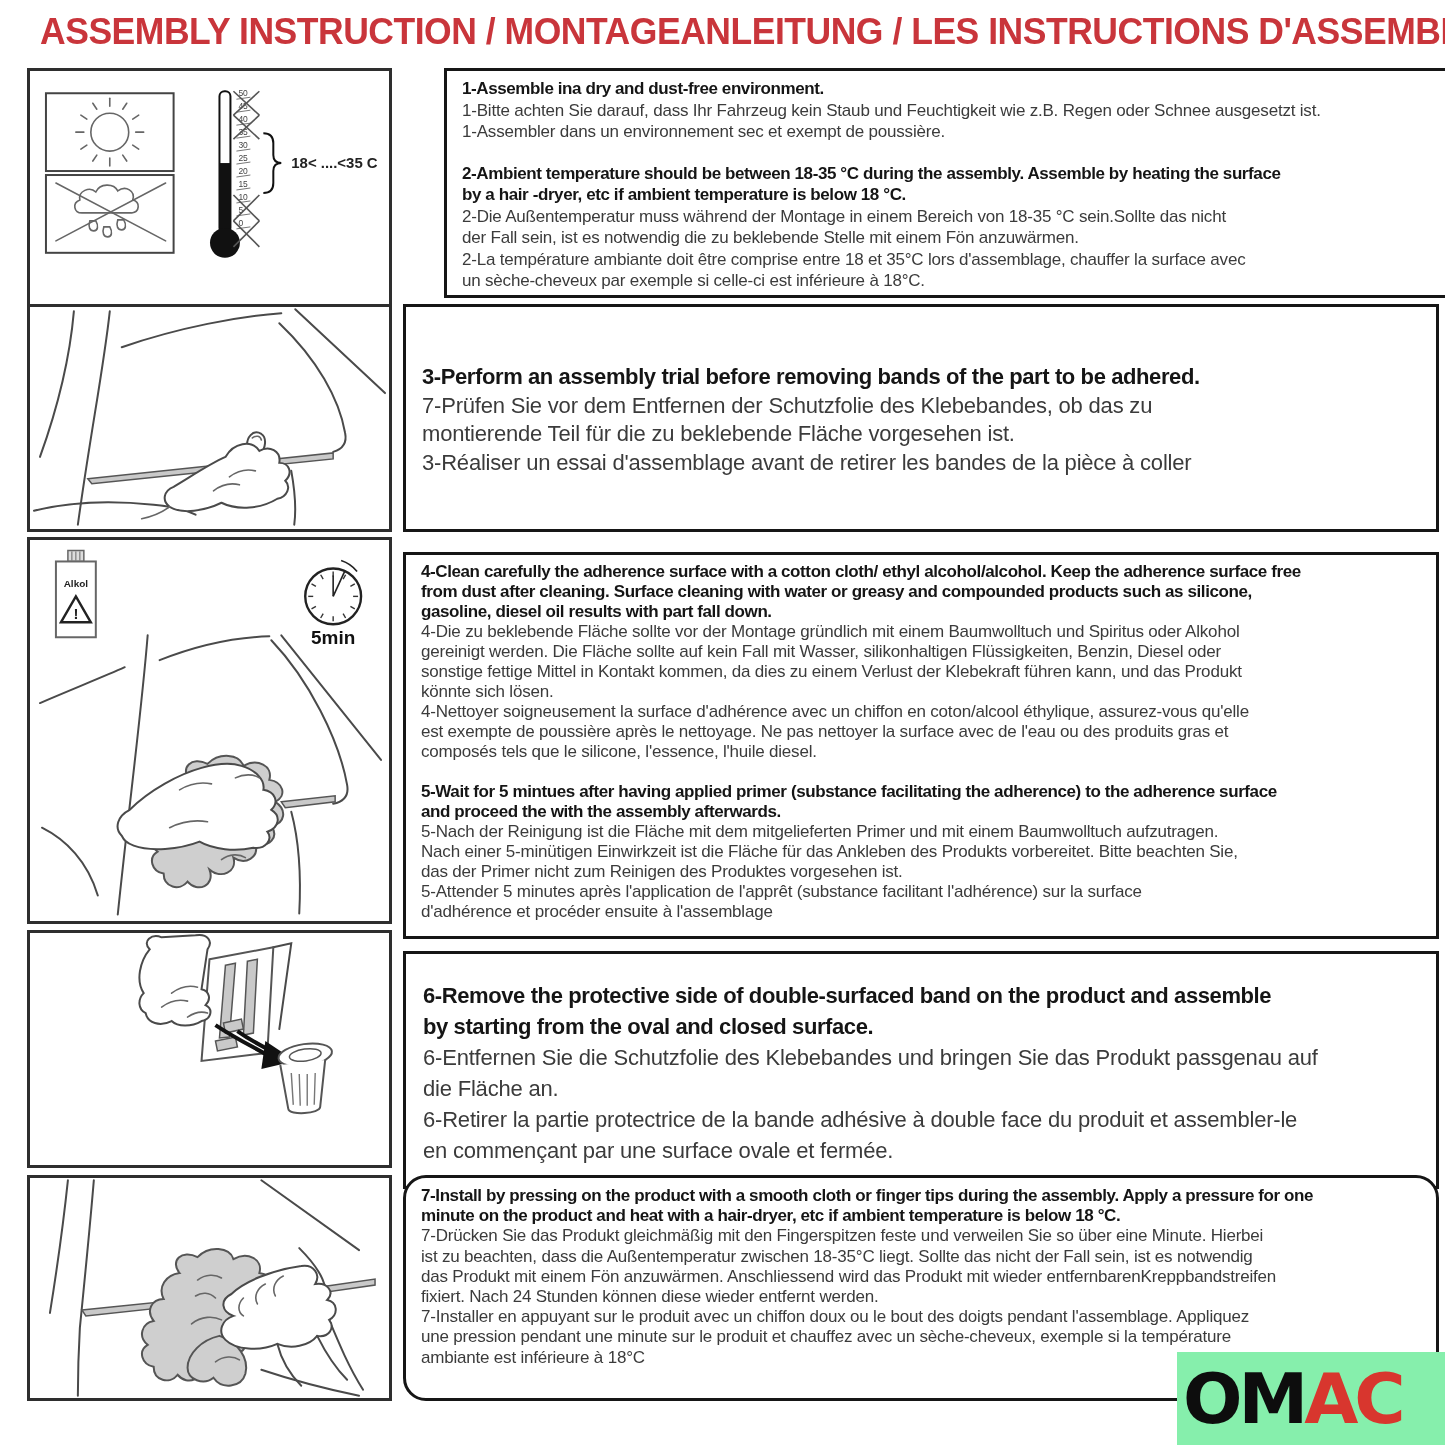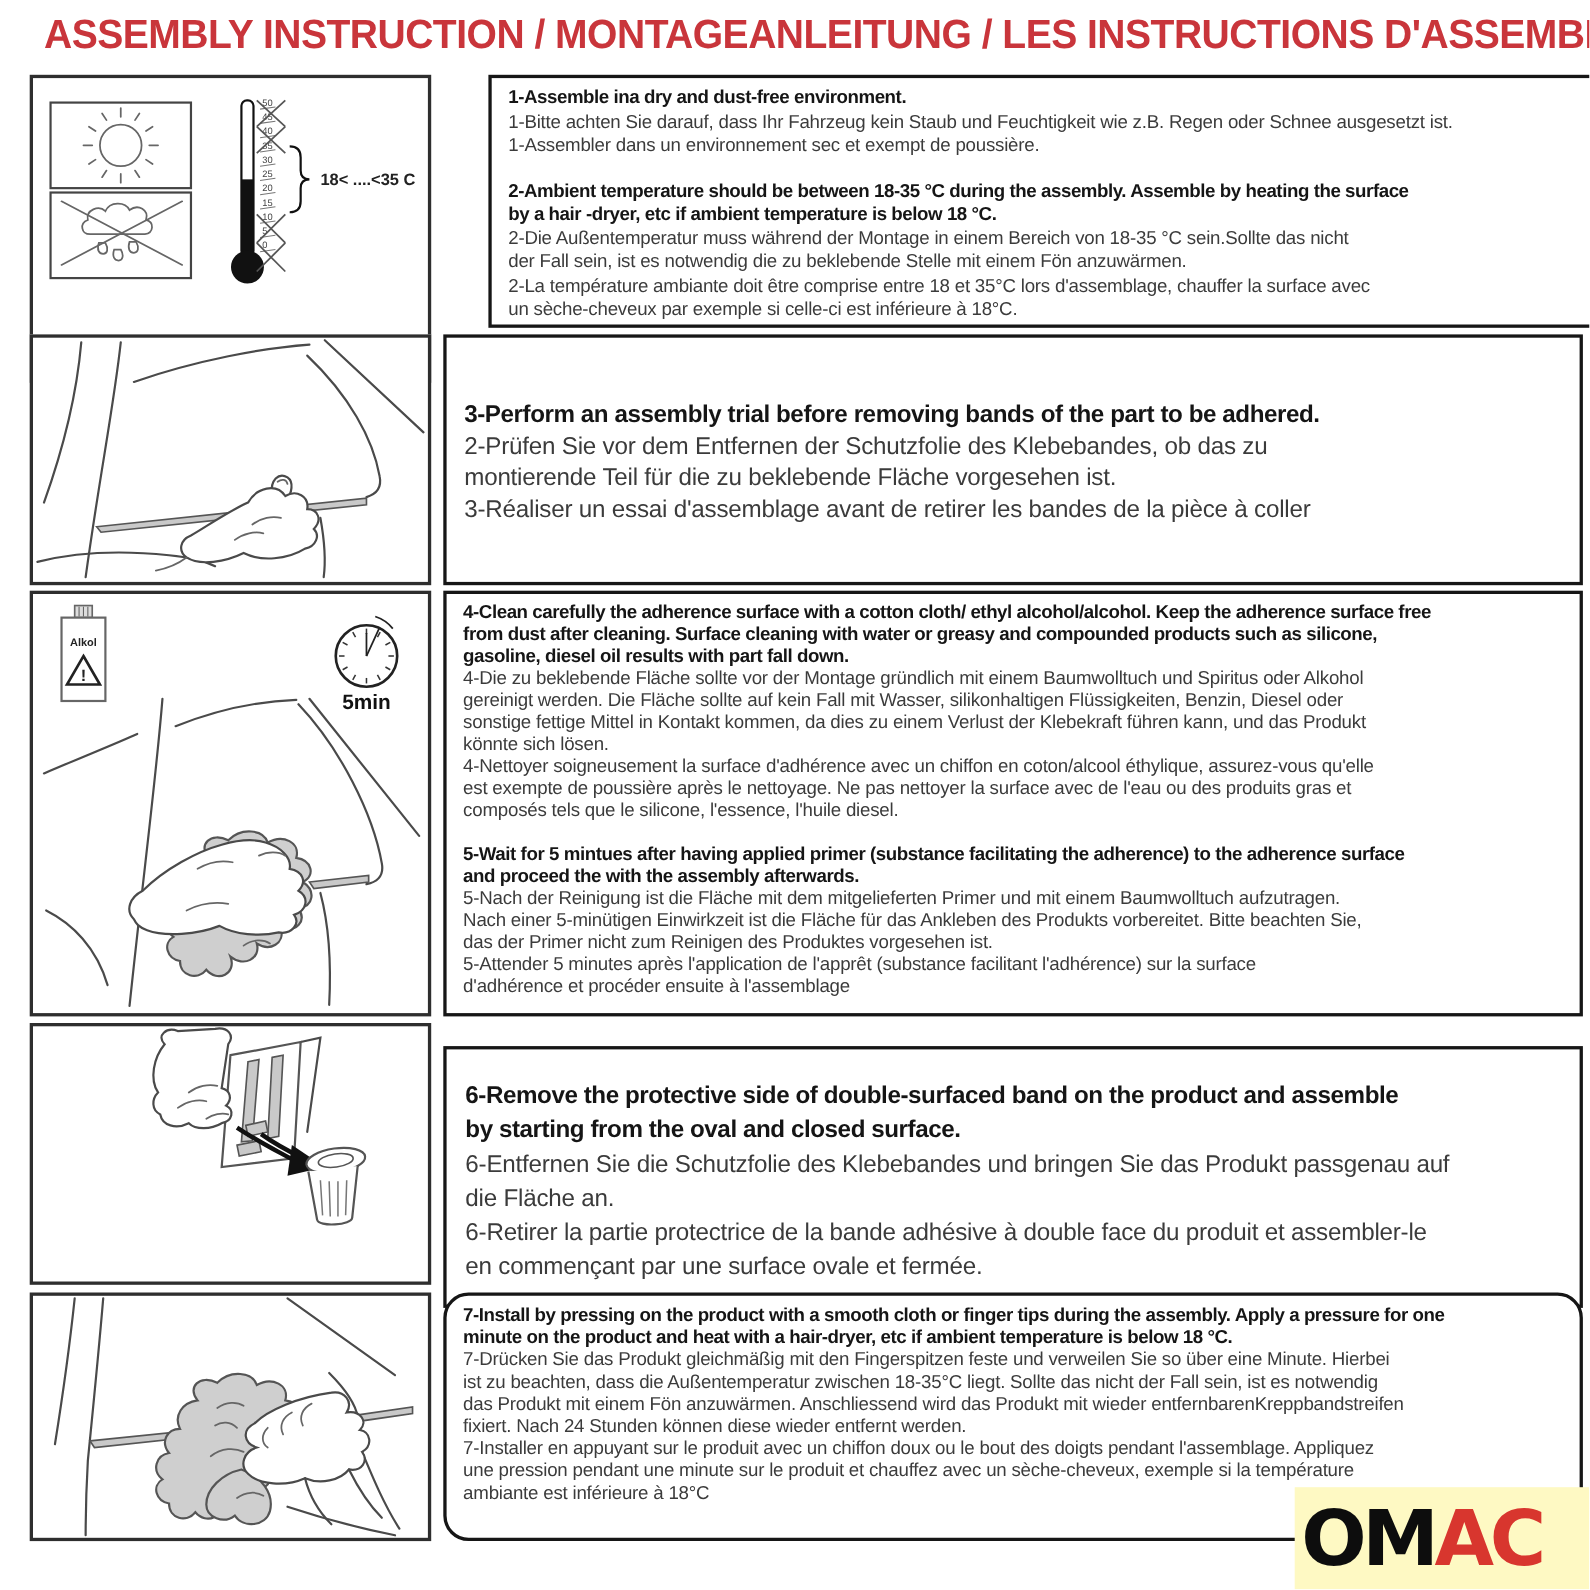--- a/index.html
+++ b/index.html
@@ -19,21 +19,21 @@
   .s5 p{line-height:20.2px;}  .s5{padding:8px 15px;border-radius:23px;}
   .s2{padding:56px 17px 0;font-size:22px;} .s2 p{line-height:28.5px;}
   .s4{padding:26px 17px 0;font-size:22px;} .s4 p{line-height:31px;}
   .gap{margin-top:20px !important;}
   svg{display:block;}
   .ln{fill:none;stroke:#4a4a4a;stroke-width:2;stroke-linecap:round;}
   .thin{fill:none;stroke:#666;stroke-width:1.6;stroke-linecap:round;}
   .cloth{fill:#cfcfcf;stroke:#555;stroke-width:2;}
   .hand{fill:#ffffff;stroke:#4a4a4a;stroke-width:2;}
   .strip{fill:#c9c9c9;stroke:#555;stroke-width:1.5;}
-  .logo{position:absolute;right:0px;top:1352px;width:262px;height:93px;background:#fef9c3;
+  .logo{position:absolute;right:0px;top:1352px;width:262px;height:93px;background:#86efac;
         display:flex;align-items:center;padding-left:6px;}
   .logo span{font-family:"DejaVu Sans", sans-serif;font-weight:bold;font-size:70px;
              letter-spacing:-4px;line-height:70px;}
   .lb{color:#0d0d0d;} .lr{color:#d8362e;}
 </style>
 </head>
 <body>
 
 <div class="page">
 
@@ -138,21 +138,21 @@
         <path class="hand" d="M196,150 C204,136 222,132 230,144 C240,138 252,144 250,156 C260,156 264,166 256,174 C262,180 258,190 248,192 C232,202 208,204 192,196 C176,204 152,208 140,200 C132,194 134,184 144,180 C158,172 178,158 196,150 Z"></path>
         <path class="thin" d="M200,170 C208,164 218,162 226,164"></path>
         <path class="thin" d="M184,184 C192,178 202,176 210,178"></path>
         <path class="thin" d="M140,200 C132,206 122,210 112,212"></path>
         <path class="thin" d="M223,131 C227,128 231,129 232,133"></path>
       </g>
     </svg>
   </div>
   <div class="tbox s2" style="top:304px;height:228px;padding-left:16px;">
     <p class="b">3-Perform an assembly trial before removing bands of the part to be adhered.</p>
-    <p class="r">2-Prüfen Sie vor dem Entfernen der Schutzfolie des Klebebandes, ob das zu
+    <p class="r">7-Prüfen Sie vor dem Entfernen der Schutzfolie des Klebebandes, ob das zu
 montierende Teil für die zu beklebende Fläche vorgesehen ist.</p>
     <p class="r">3-Réaliser un essai d'assemblage avant de retirer les bandes de la pièce à coller</p>
   </div>
 
   <div class="illus" style="top:537px;height:387px;">
     <svg width="359" height="381" viewBox="0 0 360 381">
       <g>
         <rect x="38" y="10" width="16" height="11" fill="#ddd" stroke="#666" stroke-width="1.5"></rect>
         <line x1="42" y1="11" x2="42" y2="20" stroke="#666" stroke-width="1"></line>
         <line x1="46" y1="11" x2="46" y2="20" stroke="#666" stroke-width="1"></line>
@@ -201,21 +201,21 @@
         <path class="thin" d="M192,320 C200,314 210,314 216,318"></path>
       </g>
       <g>
         <path class="hand" d="M92,296 C84,288 88,276 100,270 C120,250 150,234 172,228 C186,224 200,222 212,226 C226,230 236,240 234,250 C246,252 250,262 242,270 C252,276 250,288 238,292 C244,300 236,310 224,308 C206,312 184,310 170,302 C150,310 120,312 104,306 C96,303 94,300 92,296 Z"></path>
         <path class="thin" d="M150,250 C160,244 172,242 182,244"></path>
         <path class="thin" d="M140,288 C152,282 166,280 178,282"></path>
         <path class="thin" d="M206,238 C214,234 224,234 230,238"></path>
       </g>
     </svg>
   </div>
-  <div class="tbox s3 s135" style="top:537px;height:387px;">
+  <div class="tbox s3 s135" style="top:552px;height:387px;">
     <p class="b">4-Clean carefully the adherence surface with a cotton cloth/ ethyl alcohol/alcohol. Keep the adherence surface free
 from dust after cleaning. Surface cleaning with water or greasy and compounded products such as silicone,
 gasoline, diesel oil results with part fall down.</p>
     <p class="r">4-Die zu beklebende Fläche sollte vor der Montage gründlich mit einem Baumwolltuch und Spiritus oder Alkohol
 gereinigt werden. Die Fläche sollte auf kein Fall mit Wasser, silikonhaltigen Flüssigkeiten, Benzin, Diesel oder
 sonstige fettige Mittel in Kontakt kommen, da dies zu einem Verlust der Klebekraft führen kann, und das Produkt
 könnte sich lösen.</p>
     <p class="r">4-Nettoyer soigneusement la surface d'adhérence avec un chiffon en coton/alcool éthylique, assurez-vous qu'elle
 est exempte de poussière après le nettoyage. Ne pas nettoyer la surface avec de l'eau ou des produits gras et
 composés tels que le silicone, l'essence, l'huile diesel.</p>

